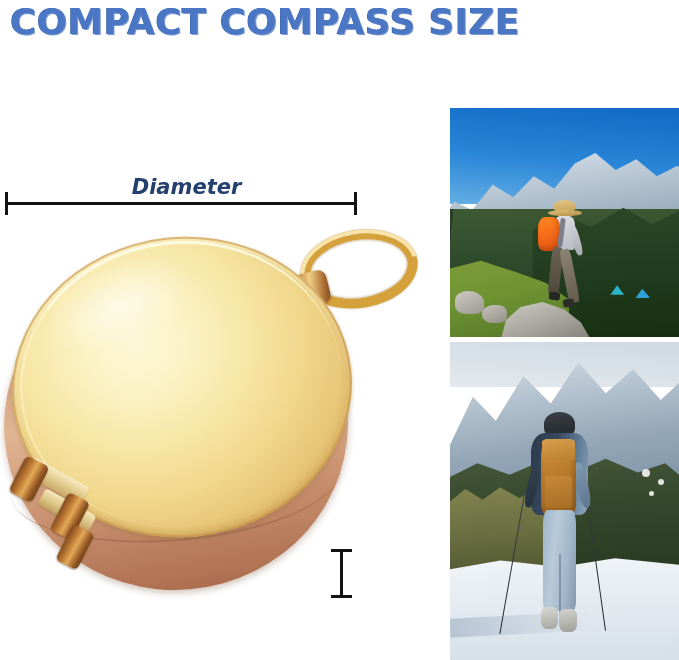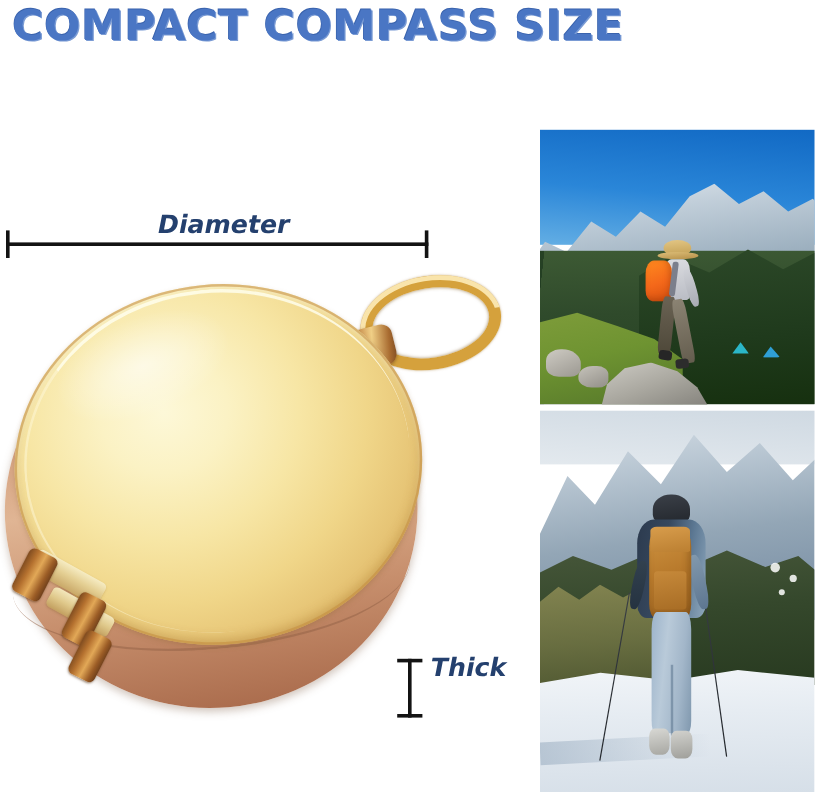--- a/index.html
+++ b/index.html
@@ -602,21 +602,20 @@
     <div class="hinge-knuckle" id="hinge-knuckle-1"></div>
     <div class="hinge-knuckle" id="hinge-knuckle-2"></div>
     <div class="hinge-knuckle" id="hinge-knuckle-3"></div>
   </div>
 
   <div id="thickness-dimension">
     <div id="thickness-line"></div>
     <div class="dim-cap-h" id="thickness-cap-top"></div>
     <div class="dim-cap-h" id="thickness-cap-bottom"></div>
     <div id="thickness-label">
-      <div>Thick</div>
     </div>
   </div>
 </div>
 
 <div id="photo-column">
 
   <div class="photo" id="photo-hiker-mountain">
     <div class="ph1-sky"></div>
     <div class="ph1-peak-far"></div>
     <div class="ph1-peak-snow-texture"></div>

